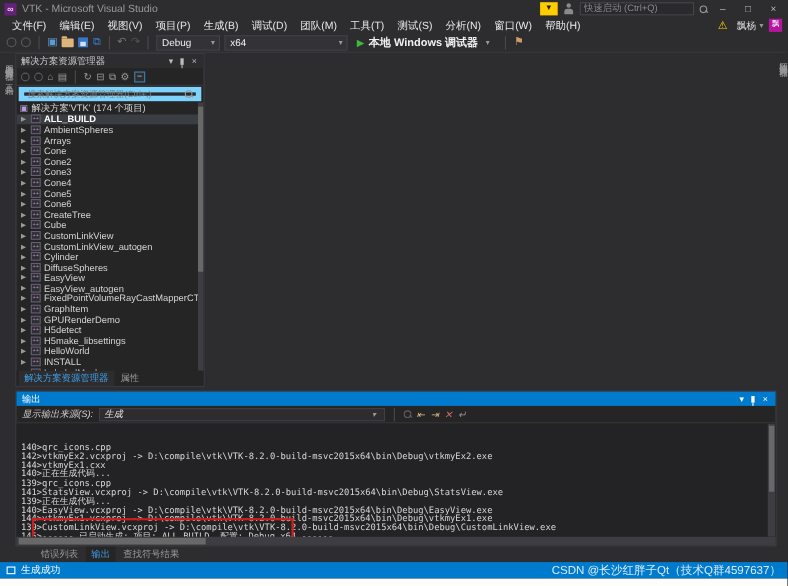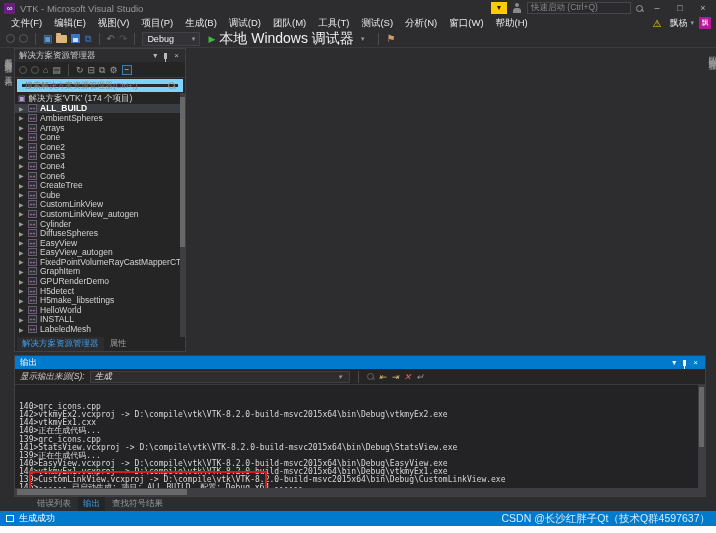--- a/index.html
+++ b/index.html
@@ -36,21 +36,21 @@
   .tb-ico { font-size:10px; line-height:14px; }
   .sep { width:1px; height:12px; background:#4a4a4e; margin:0 3px; }
   .mini-folder { width:11px; height:8px; background:#dcb67a; border-radius:1px; position:relative; }
   .mini-folder:before { content:""; position:absolute; left:0; top:-2px; width:5px; height:2px; background:#dcb67a; border-radius:1px 1px 0 0; }
   .floppy { width:9px; height:9px; background:#3a76c4; position:relative; }
   .floppy:before { content:""; position:absolute; left:2px; top:4px; width:5px; height:4px; background:#cfe3f7; }
   .combo { height:14px; background:#333337; border:1px solid #434346; color:#f1f1f1; font-size:9px; display:flex; align-items:center; padding:0 4px; justify-content:space-between; }
   .combo .caret { padding:0 0 0 4px; }
   .run-btn { display:flex; align-items:center; gap:4px; padding:0 4px; height:15px; }
   .run-play { color:#3db93d; font-size:9px; }
-  .run-label { color:#f1f1f1; font-size:14px; white-space:nowrap; }
+  .run-label { color:#f1f1f1; font-size:10px; white-space:nowrap;font-weight:bold; }
 
   
   .left-strip { position:absolute; left:0; top:48px; width:14px; height:463px; background:#2d2d30; display:flex; flex-direction:column; gap:10px; padding-top:4px; align-items:center; }
   .right-strip { position:absolute; right:0; top:48px; width:10px; height:449px; background:#2d2d30; display:flex; flex-direction:column; padding-top:2px; align-items:center; }
   .vtab { writing-mode:vertical-rl; font-size:8px; color:#9a9a9a; letter-spacing:1px; white-space:nowrap; }
 
   
   .sol-explorer { position:absolute; left:14px; top:48px; width:172px; height:304px; background:#252526; border:1px solid #3f3f46; display:flex; flex-direction:column; }
   .pane-head { height:13px; display:flex; align-items:center; padding:0 4px; background:#2d2d30; color:#cccccc; font-size:8.5px; }
   .pane-head .spacer { flex:1; }
@@ -155,20 +155,24 @@
   <span class="floppy"></span>
   <span class="tb-ico" style="color:#3a76c4;">⧉</span>
   <span class="sep"></span>
   <span class="tb-ico" style="color:#777;">↶</span>
   <span class="tb-ico" style="color:#555;">↷</span>
   <span class="sep"></span>
   <div class="combo" style="width:58px;">
     <span>Debug</span>
     <span class="caret">▾</span>
   </div>
+  <div class="combo" style="width:112px;">
+    <span>x64</span>
+    <span class="caret">▾</span>
+  </div>
   <div class="run-btn">
     <span class="run-play">▶</span>
     <span class="run-label">本地 Windows 调试器</span>
     <span class="caret">▾</span>
   </div>
   <span class="sep"></span>
   <span class="tb-ico" style="color:#d19a66;">⚑</span>
 </div>
 
 <div class="left-strip" id="left-strip">
@@ -236,20 +240,25 @@
       </div>
       <div class="tree-row">
         <span class="expander">▶</span>
         <span class="proj-icon">++</span>
         <span class="lbl">Cone3</span>
       </div>
       <div class="tree-row">
         <span class="expander">▶</span>
         <span class="proj-icon">++</span>
         <span class="lbl">Cone4</span>
+      </div>
+      <div class="tree-row">
+        <span class="expander">▶</span>
+        <span class="proj-icon">++</span>
+        <span class="lbl">Cone5</span>
       </div>
       <div class="tree-row">
         <span class="expander">▶</span>
         <span class="proj-icon">++</span>
         <span class="lbl">Cone6</span>
       </div>
       <div class="tree-row">
         <span class="expander">▶</span>
         <span class="proj-icon">++</span>
         <span class="lbl">CreateTree</span>

